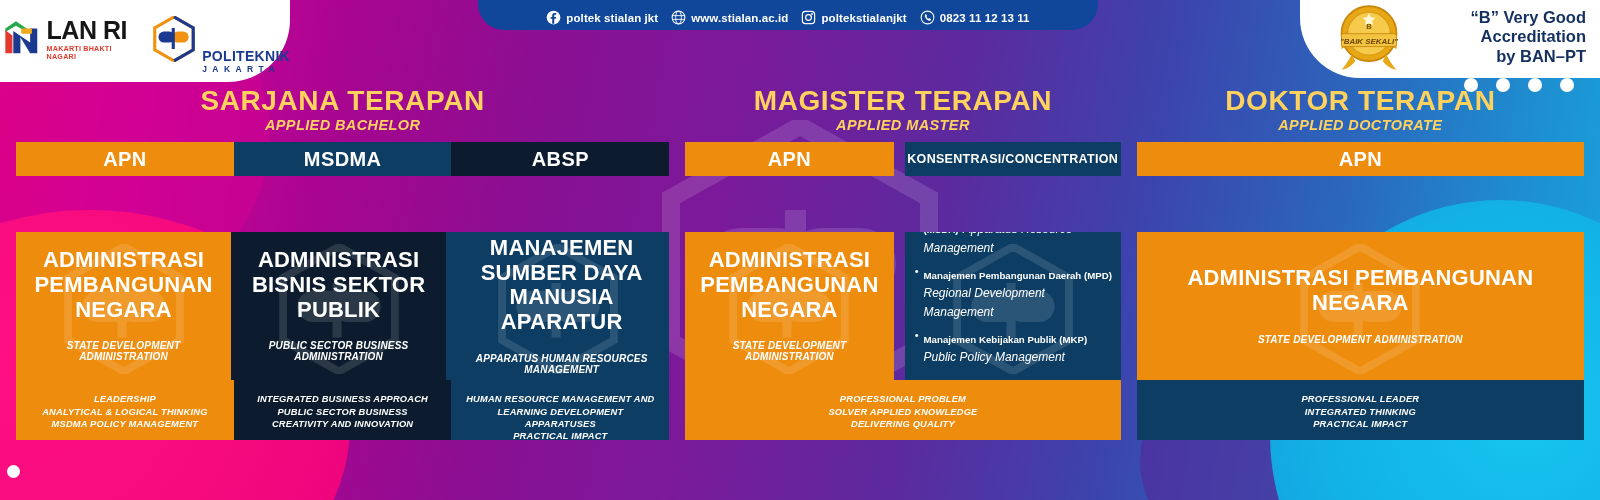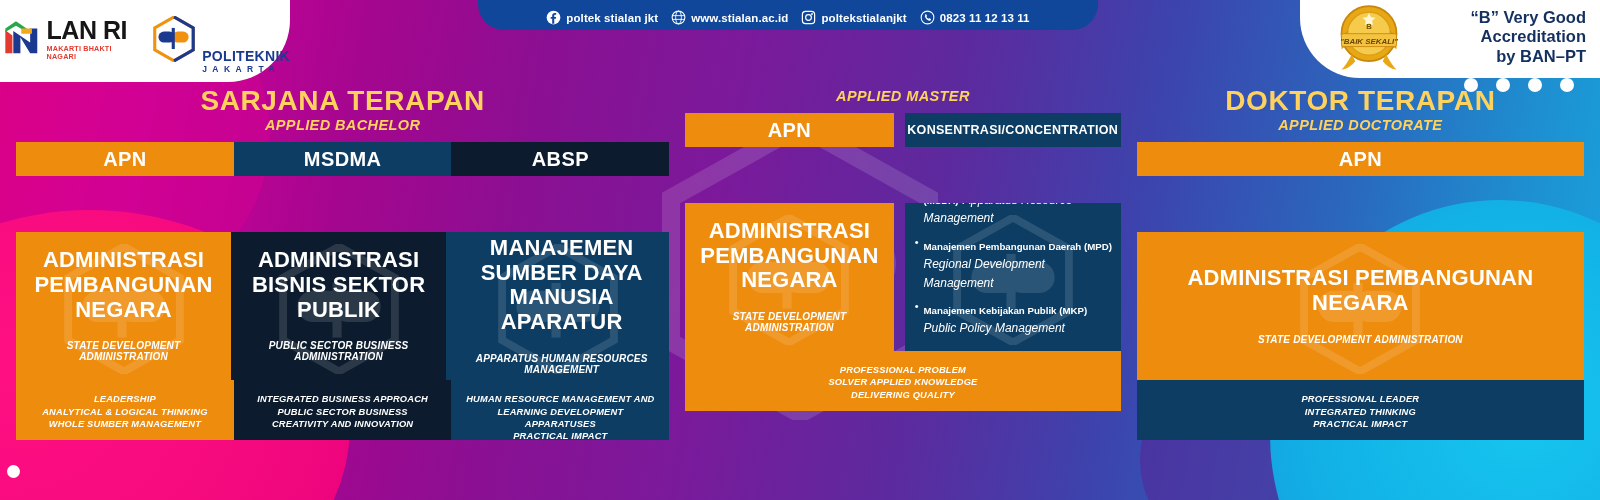--- a/index.html
+++ b/index.html
@@ -379,38 +379,39 @@
           </span>
           <div class="card-name">MANAJEMEN SUMBER DAYA MANUSIA APARATUR</div>
           <div class="card-en">APPARATUS HUMAN RESOURCES MANAGEMENT</div>
         </div>
       </div>
 
       <div class="kw-row">
         <div class="kw kw-orange">
           <span>LEADERSHIP</span>
           <span>ANALYTICAL &amp; LOGICAL THINKING</span>
-          <span>WHOLE SUMBER MANAGEMENT</span>
+          <span>MSDMA POLICY MANAGEMENT</span>
         </div>
         <div class="kw kw-navy">
           <span>INTEGRATED BUSINESS APPROACH</span>
           <span>PUBLIC SECTOR BUSINESS</span>
           <span>CREATIVITY AND INNOVATION</span>
         </div>
         <div class="kw kw-blue">
           <span>HUMAN RESOURCE MANAGEMENT AND</span>
           <span>LEARNING DEVELOPMENT APPARATUSES</span>
           <span>PRACTICAL IMPACT</span>
 
         </div>
       </div>
     </div>
 
     <div class="col col-master">
       <div class="col-head">
+        <div class="col-title">MAGISTER TERAPAN</div>
         <div class="col-sub">APPLIED MASTER</div>
       </div>
 
       <div class="tag-row spaced">
         <div class="tag tag-orange">APN</div>
         <div class="tag tag-blue small" style="flex:0 0 216px">KONSENTRASI/CONCENTRATION</div>
       </div>
 
       <div class="card-row spaced">
         <div class="card card-orange">

